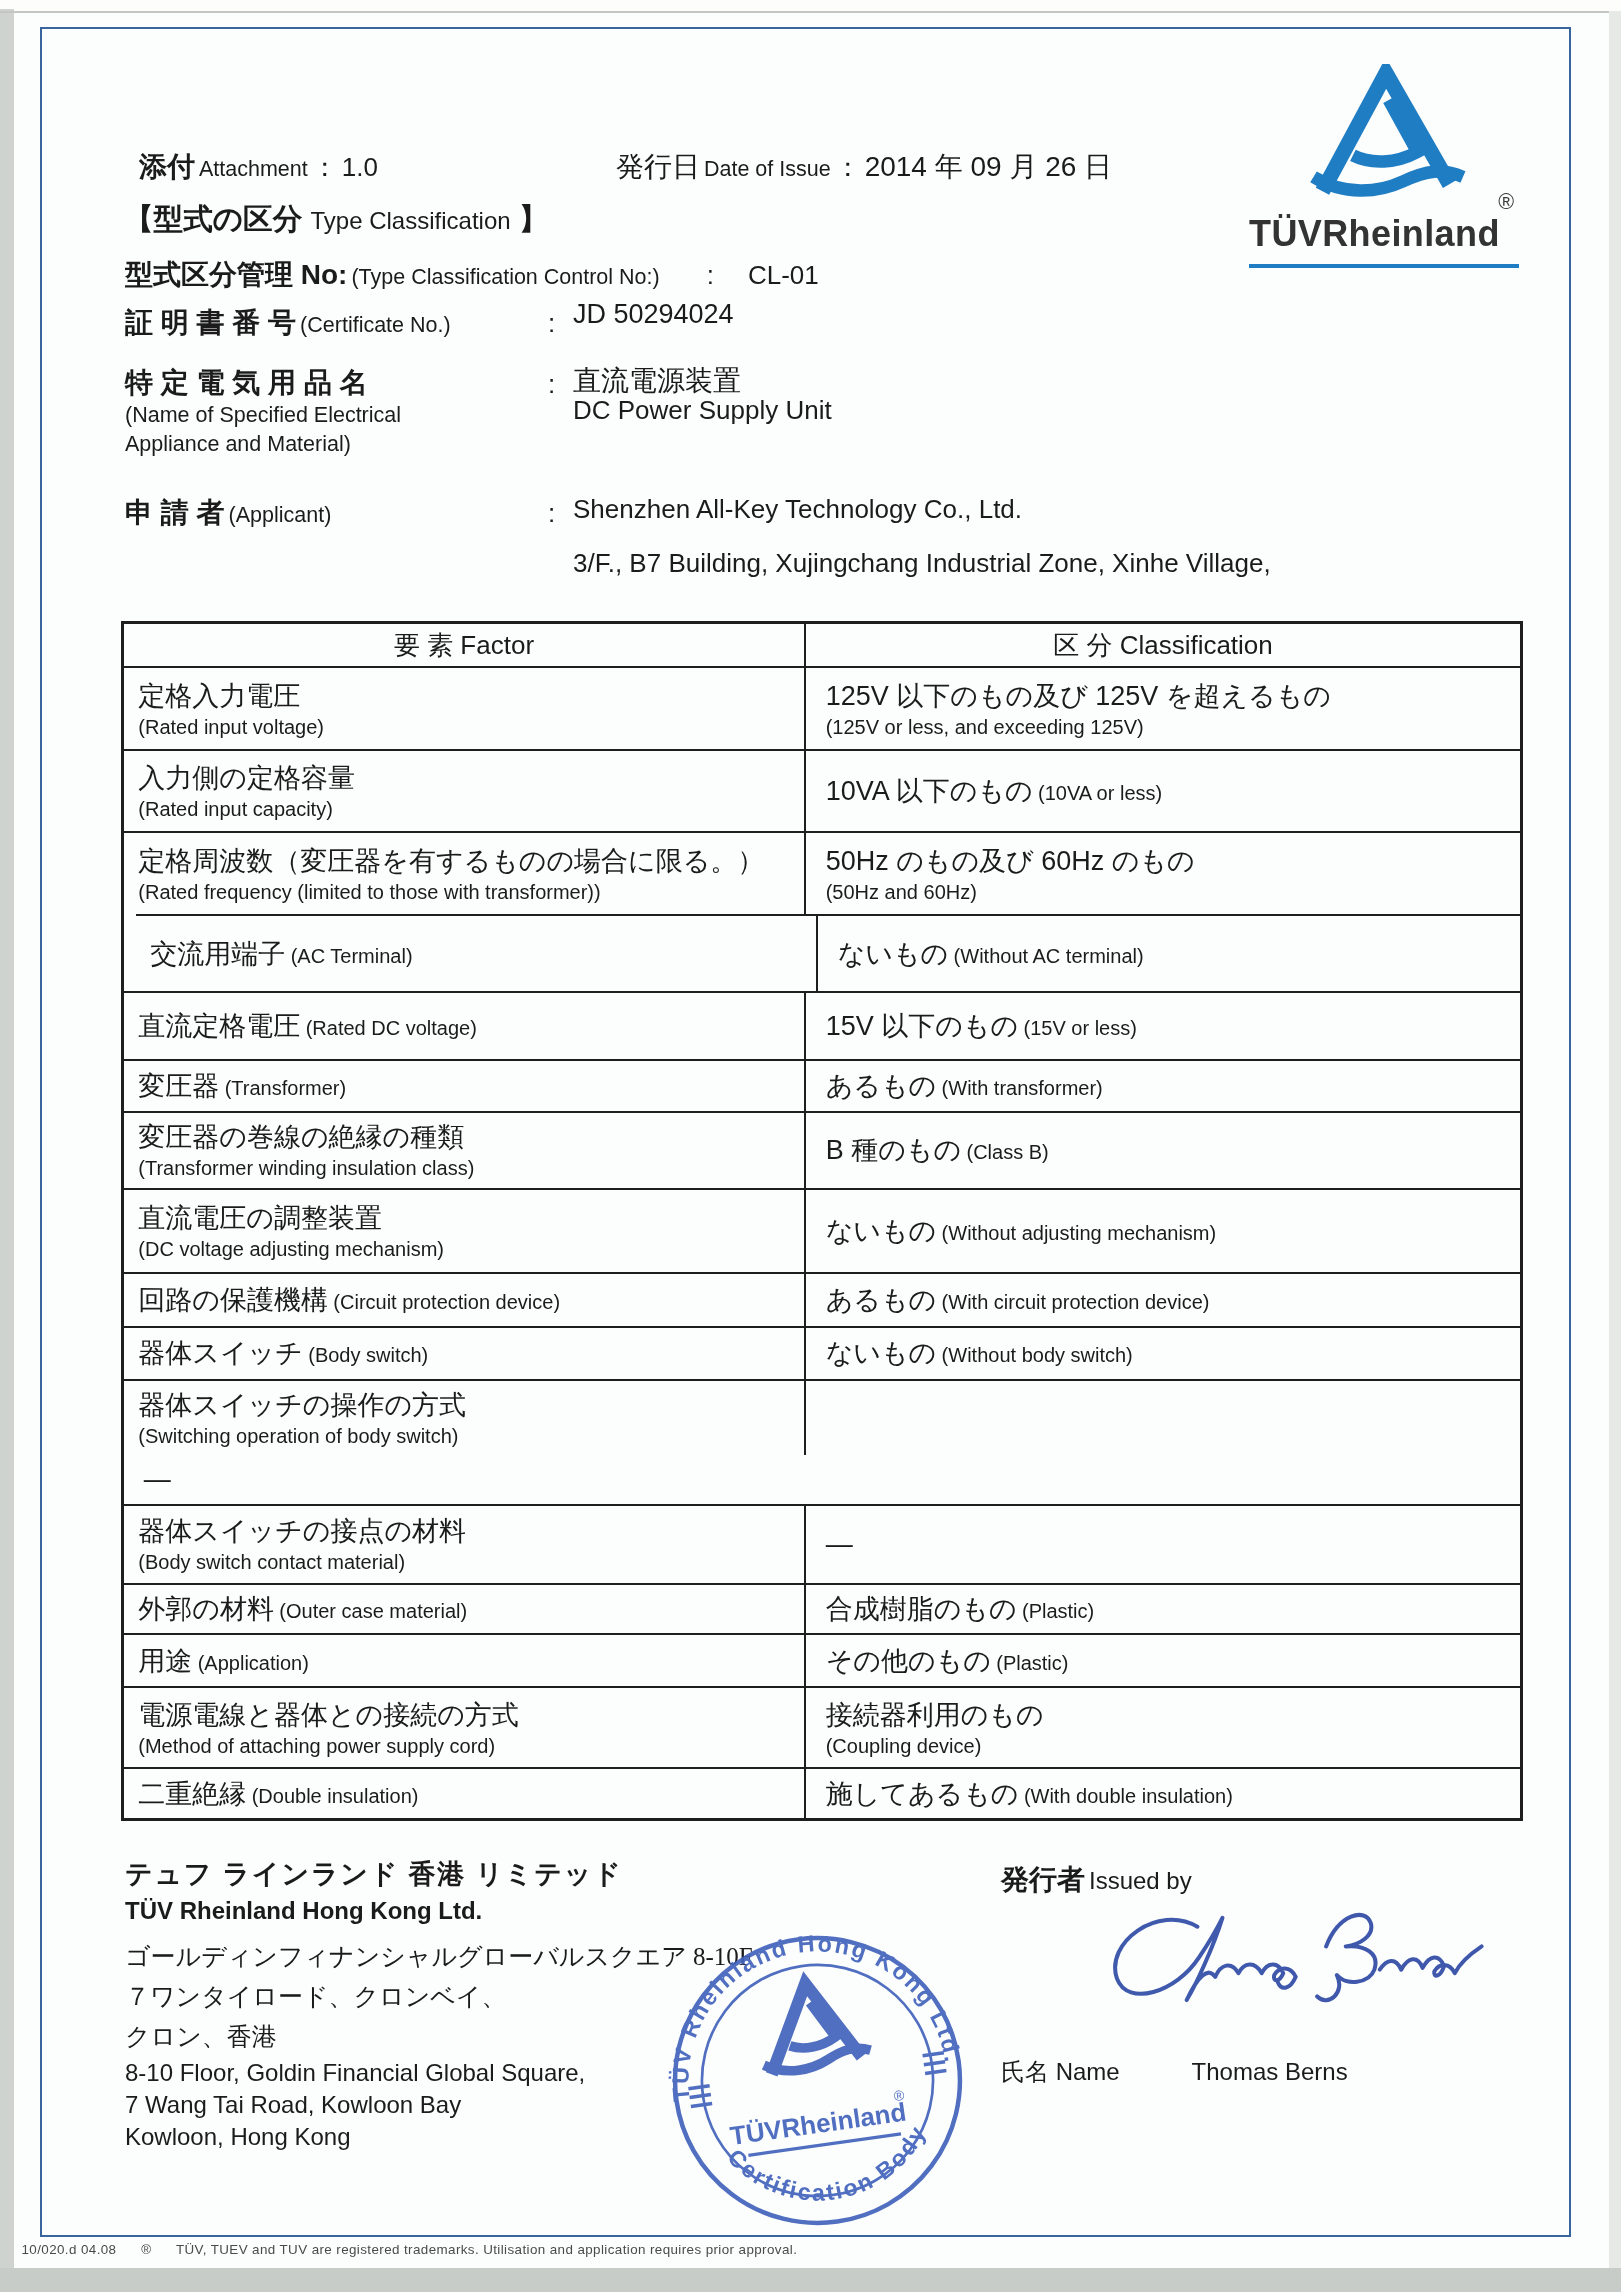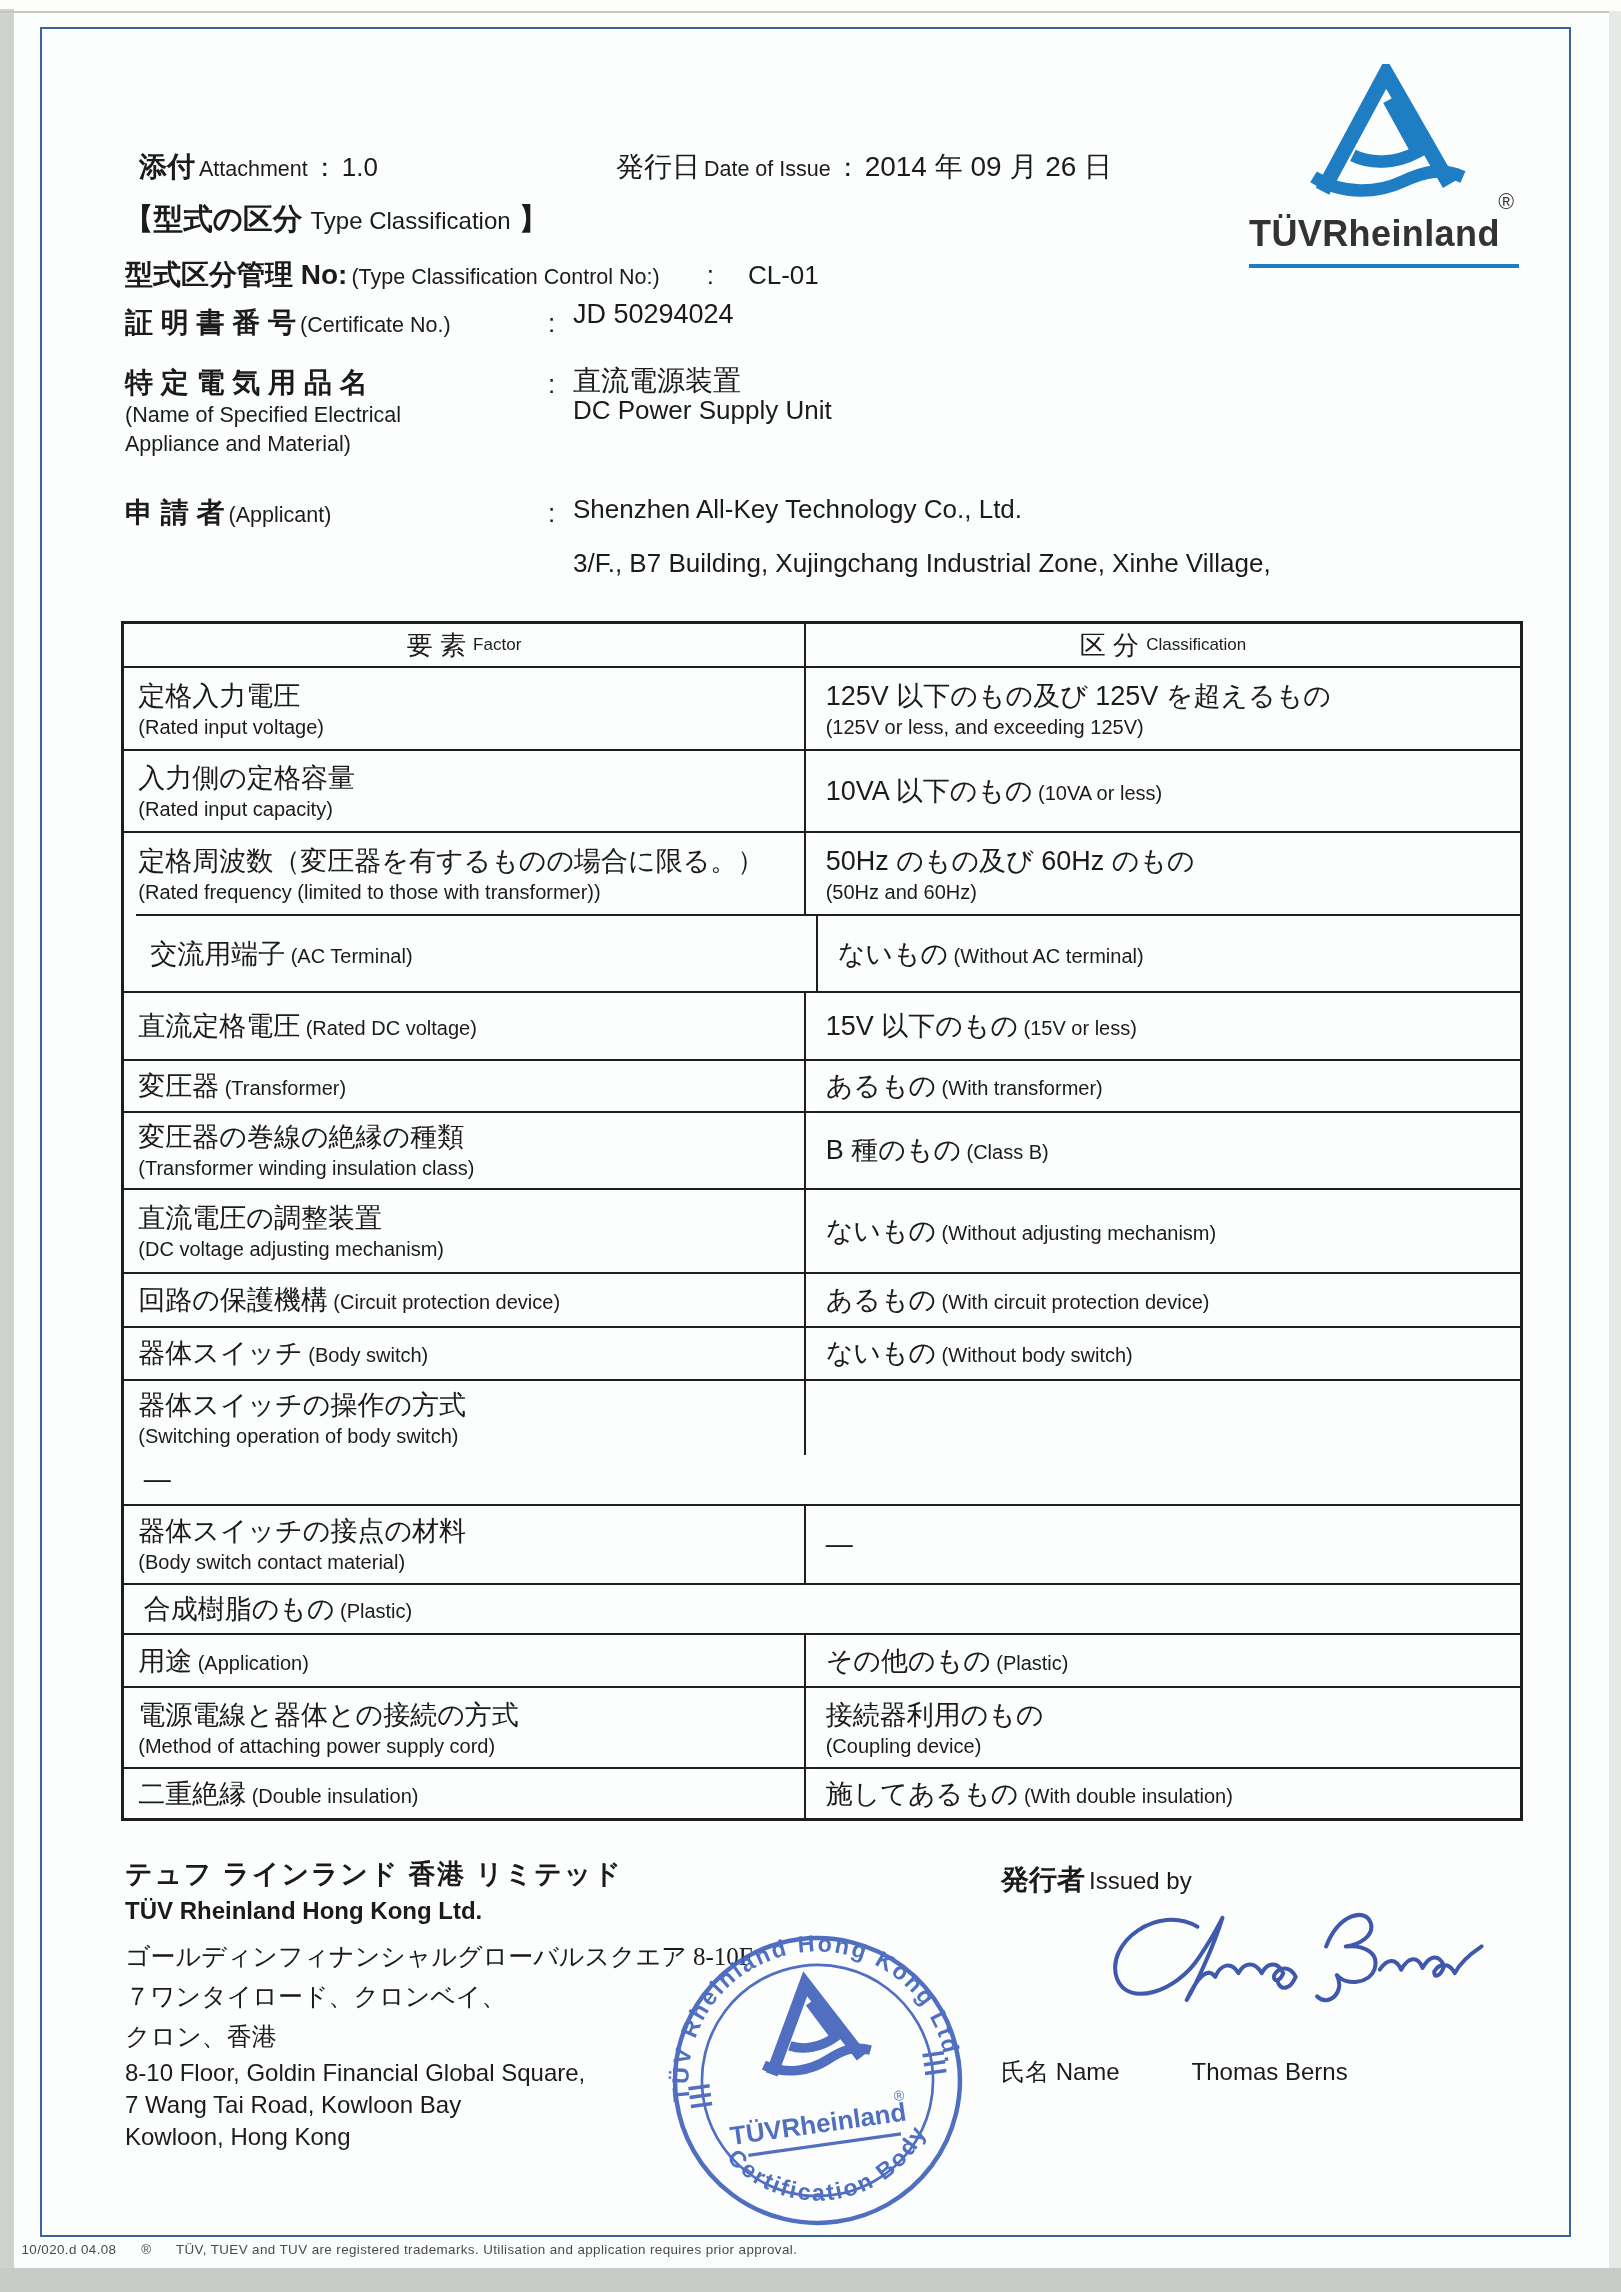--- a/index.html
+++ b/index.html
@@ -33,21 +33,21 @@
   .logo .reg{position:absolute;right:12.5px;top:-23px;font-size:21.5px;font-weight:normal;color:#3a3a3a;}
   .logo .rule{margin-top:9px;height:3.6px;background:#1f7dc4;width:270px;}
 
   
   .cert-table{position:absolute;left:121px;top:621px;width:1402px;border:3.1px solid #1e1e1e;box-sizing:border-box;}
   .thead{display:flex;height:42px;border-bottom:2.7px solid #1e1e1e;}
   .thead .hc{display:flex;align-items:center;justify-content:center;gap:7.2px;}
   .thead .hc.f{width:682px;border-right:2.2px solid #1e1e1e;box-sizing:border-box;}
   .thead .hc.c{flex:1;}
   .thead .jp{font-size:26px;}
-  .thead .sub{font-size:17px;}
+  .thead .sub{font-size:26px;}
   .trow{display:flex;border-top:2.2px solid #1e1e1e;}
   .trow:first-of-type{border-top:none;}
   .cell{box-sizing:border-box;display:flex;flex-direction:column;justify-content:center;padding:6.3px 9px;}
   .fcell{width:682px;border-right:2.2px solid #1e1e1e;padding-left:14.3px;}
   .ccell{flex:1;padding-left:19.7px;}
   .cell .jp{font-size:27px;line-height:36px;}
   .cell .sub{font-size:20px;line-height:26px;}
   .cell .sub.inline{margin-left:5.4px;}
 
   
@@ -248,20 +248,23 @@
         <div class="trow" style="min-height: 77px;">
           <div class="cell fcell">
             <div class="main"><span class="jp">器体スイッチの接点の材料</span></div>
             <div class="sub">(Body switch contact material)</div>
           </div>
           <div class="cell ccell">
             <div class="main"><span class="jp">—</span></div>
           </div>
         </div>
         <div class="trow" style="min-height: 48px;">
+          <div class="cell fcell">
+            <div class="main"><span class="jp">外郭の材料</span><span class="sub inline">(Outer case material)</span></div>
+          </div>
           <div class="cell ccell">
             <div class="main"><span class="jp">合成樹脂のもの</span><span class="sub inline">(Plastic)</span></div>
           </div>
         </div>
         <div class="trow" style="min-height: 51px;">
           <div class="cell fcell">
             <div class="main"><span class="jp">用途</span><span class="sub inline">(Application)</span></div>
           </div>
           <div class="cell ccell">
             <div class="main"><span class="jp">その他のもの</span><span class="sub inline">(Plastic)</span></div>

